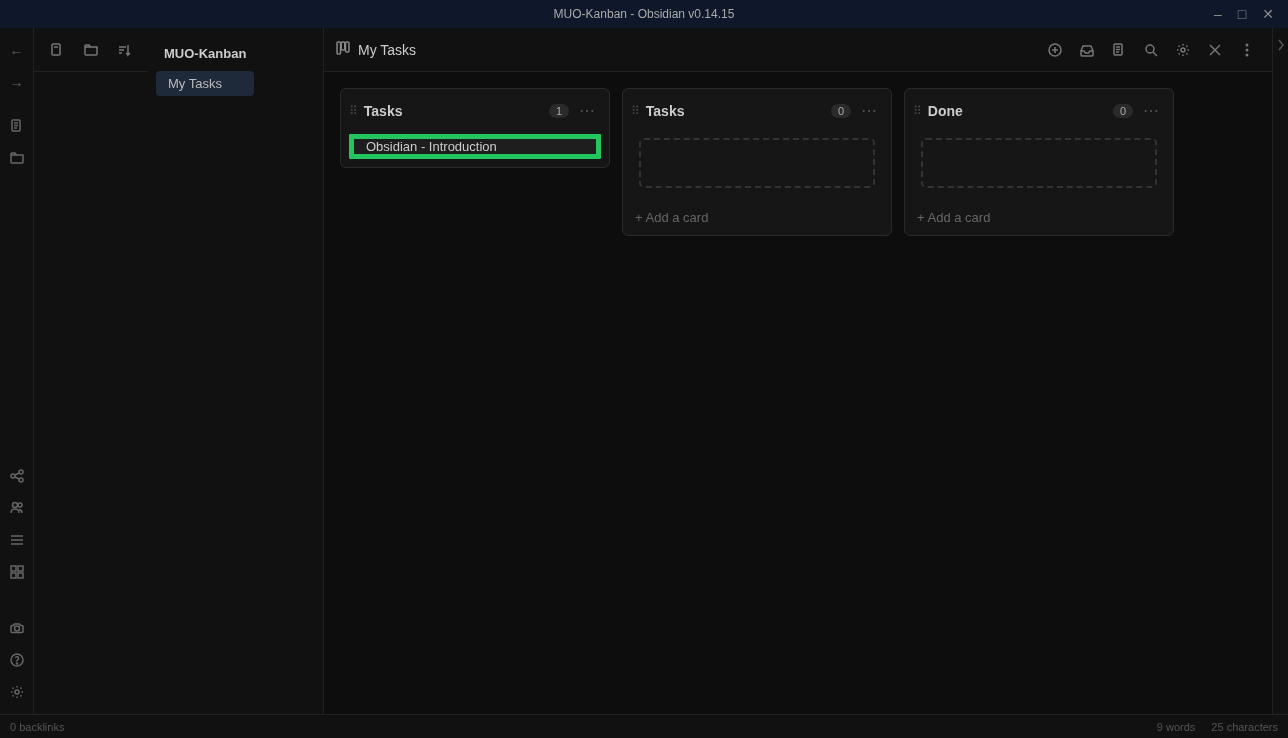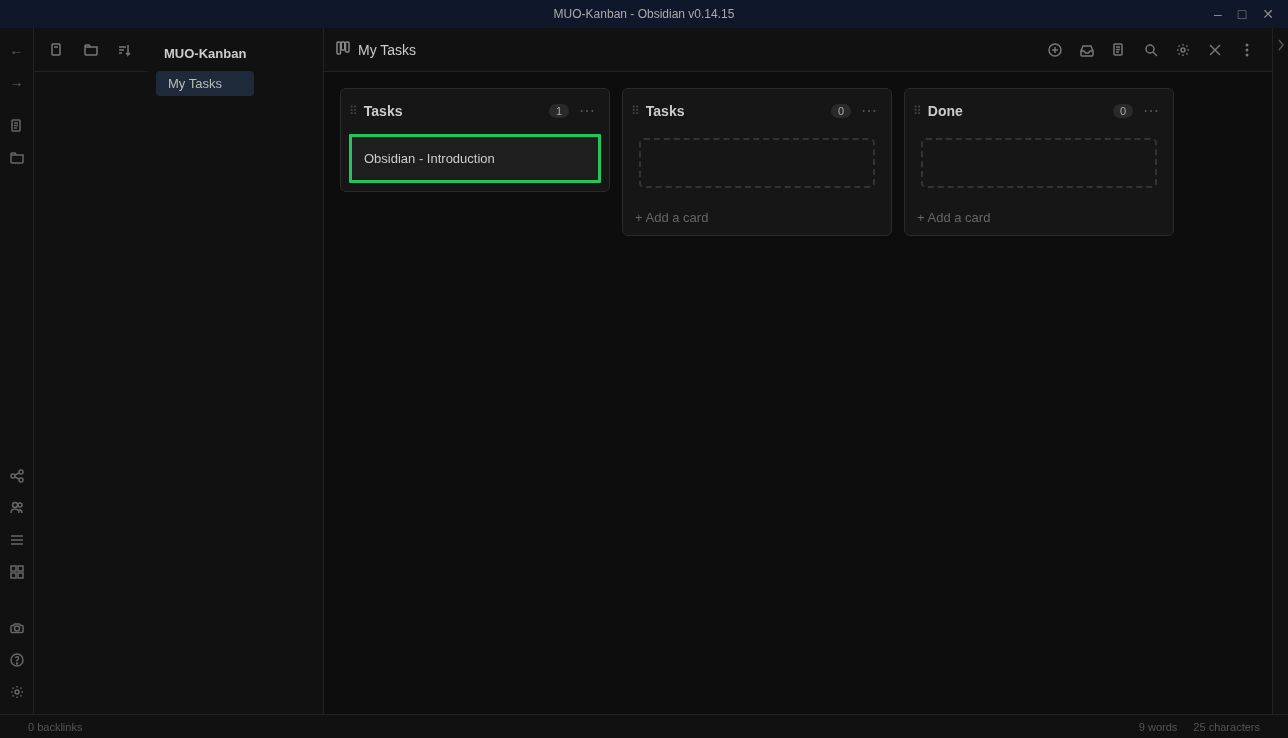--- a/index.html
+++ b/index.html
@@ -235,23 +235,23 @@
 
     
     .kanban-cards {
       padding: 4px 8px 8px 8px;
       display: flex;
       flex-direction: column;
       gap: 8px;
     }
     .kanban-card {
       background: #1e1e1e;
-      border: 3px solid #22c55e;
+      border: 5px solid #22c55e;
       border-radius: 1px;
-      padding: 14px 12px;
+      padding: 0 12px;
       color: #ccc;
       font-size: 13px;
       cursor: pointer;
     }
 
     
     .kanban-card-input {
       background: #1a1a2e;
       border: 1px solid #5555aa;
       border-radius: 5px;
@@ -284,21 +284,21 @@
       border-radius: 4px;
     }
 
     
     .status-bar {
       height: 24px;
       background: #111;
       border-top: 1px solid #222;
       display: flex;
       align-items: center;
-      padding: 0 28px;
+      padding: 0 10px;
       color: #555;
       font-size: 11px;
       gap: 16px;
       flex-shrink: 0;
     }
     .status-bar-spacer { flex: 1; }
   </style>
 </head>
 <body>
 

